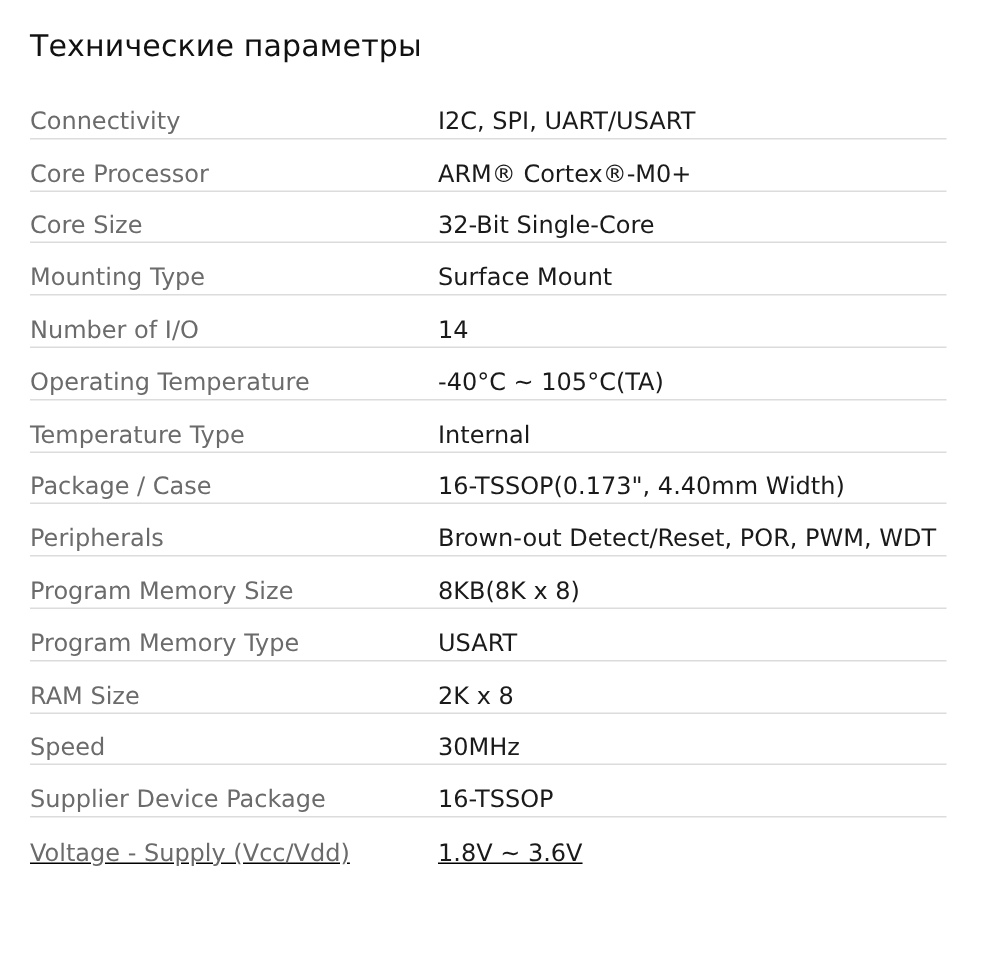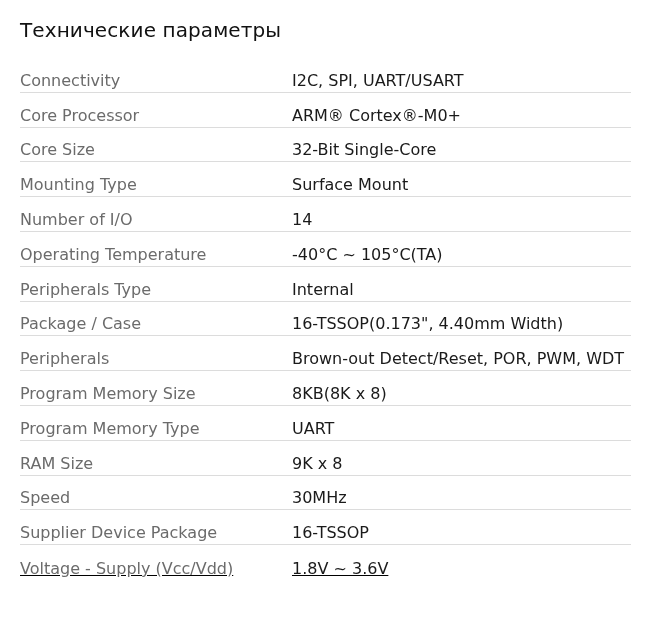--- a/index.html
+++ b/index.html
@@ -80,42 +80,42 @@
       </div>
       <div class="row">
         <div class="cell label">Number of I/O</div>
         <div class="cell value">14</div>
       </div>
       <div class="row">
         <div class="cell label">Operating Temperature</div>
         <div class="cell value">-40°C ~ 105°C(TA)</div>
       </div>
       <div class="row">
-        <div class="cell label">Peripherals Type</div>
+        <div class="cell label">Temperature Type</div>
         <div class="cell value">Internal</div>
       </div>
       <div class="row">
         <div class="cell label">Package / Case</div>
         <div class="cell value">16-TSSOP(0.173", 4.40mm Width)</div>
       </div>
       <div class="row">
         <div class="cell label">Peripherals</div>
         <div class="cell value">Brown-out Detect/Reset, POR, PWM, WDT</div>
       </div>
       <div class="row">
         <div class="cell label">Program Memory Size</div>
         <div class="cell value">8KB(8K x 8)</div>
       </div>
       <div class="row">
         <div class="cell label">Program Memory Type</div>
-        <div class="cell value">UART</div>
+        <div class="cell value">USART</div>
       </div>
       <div class="row">
         <div class="cell label">RAM Size</div>
-        <div class="cell value">9K x 8</div>
+        <div class="cell value">2K x 8</div>
       </div>
       <div class="row">
         <div class="cell label">Speed</div>
         <div class="cell value">30MHz</div>
       </div>
       <div class="row">
         <div class="cell label">Supplier Device Package</div>
         <div class="cell value">16-TSSOP</div>
       </div>
       <div class="row">

